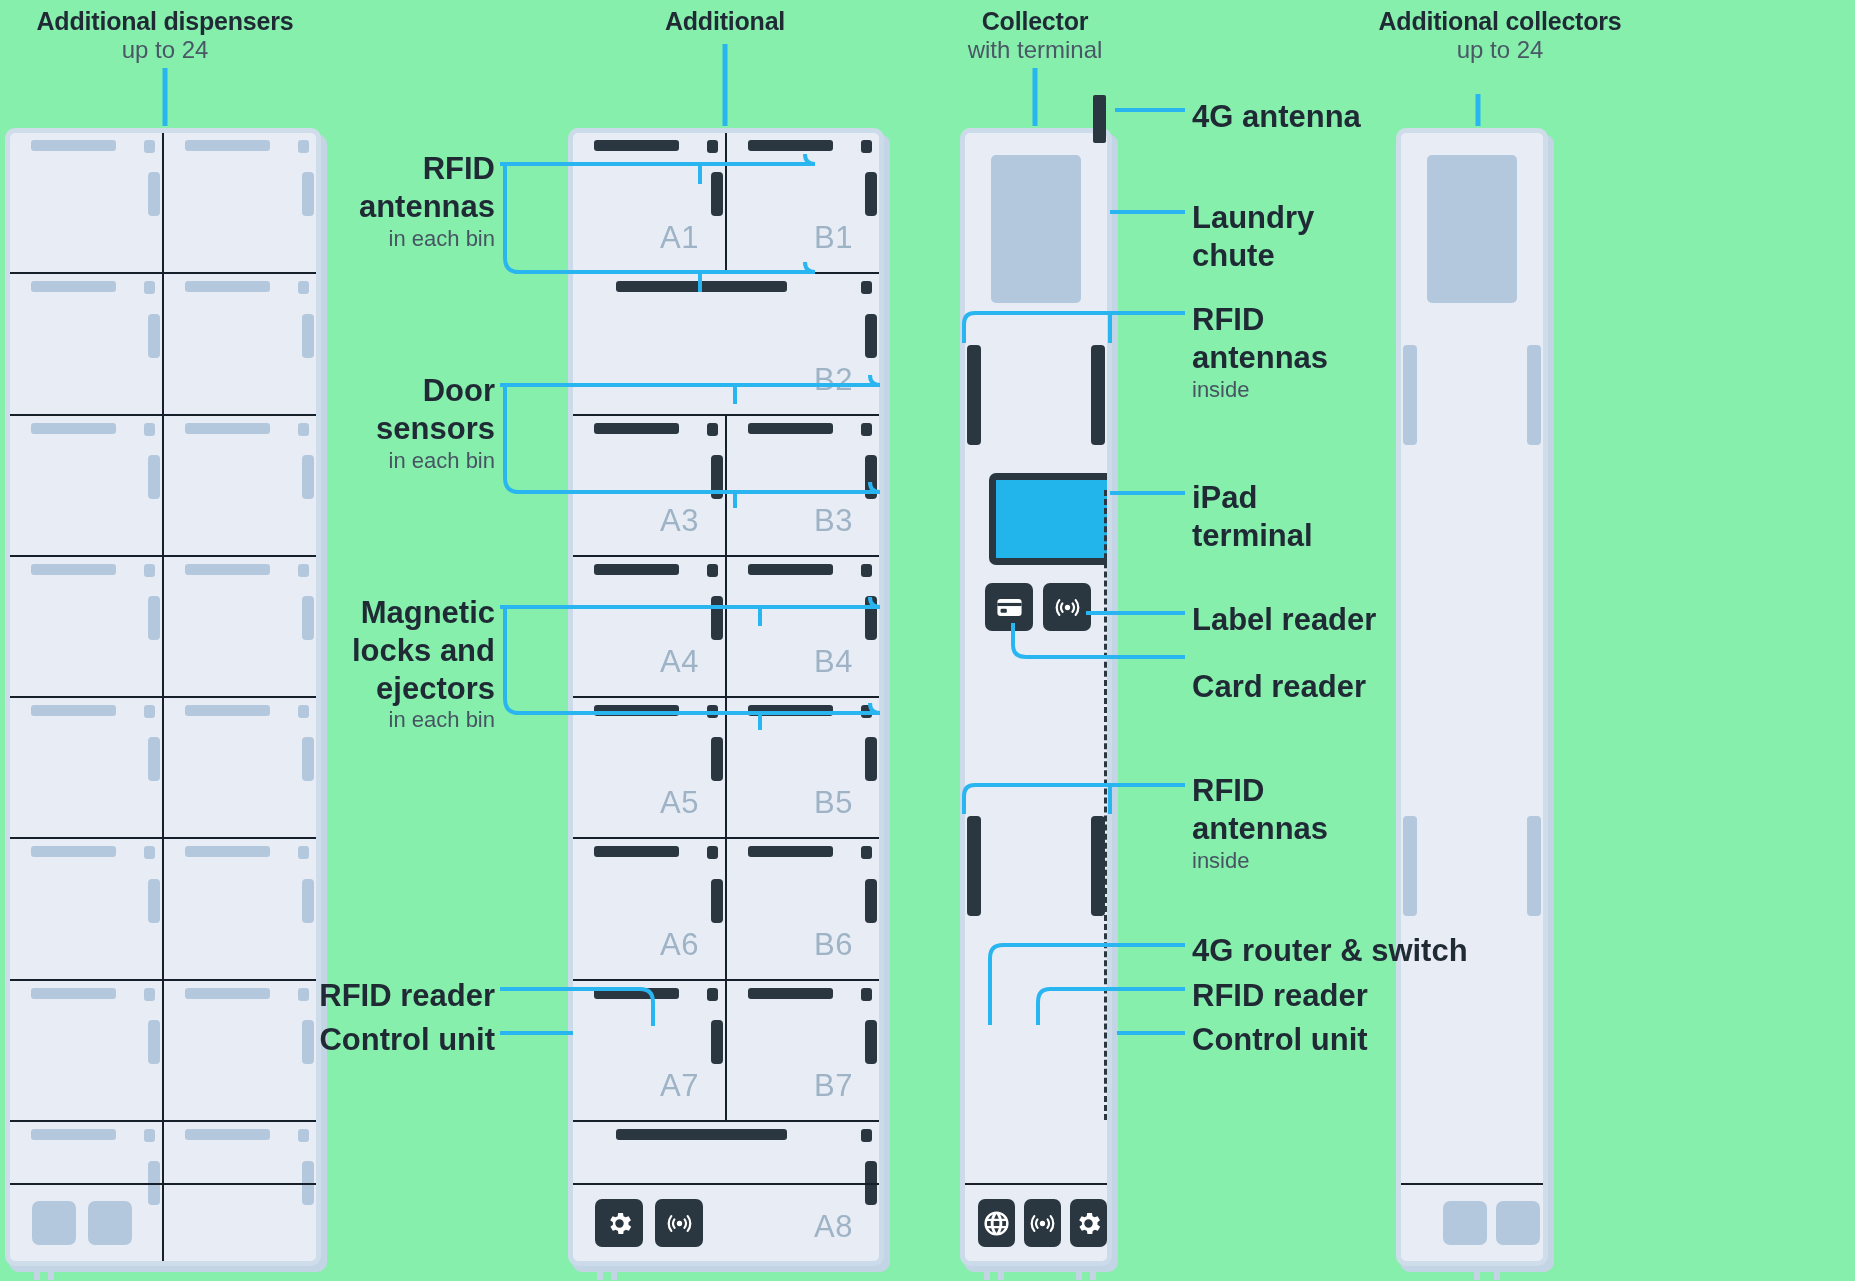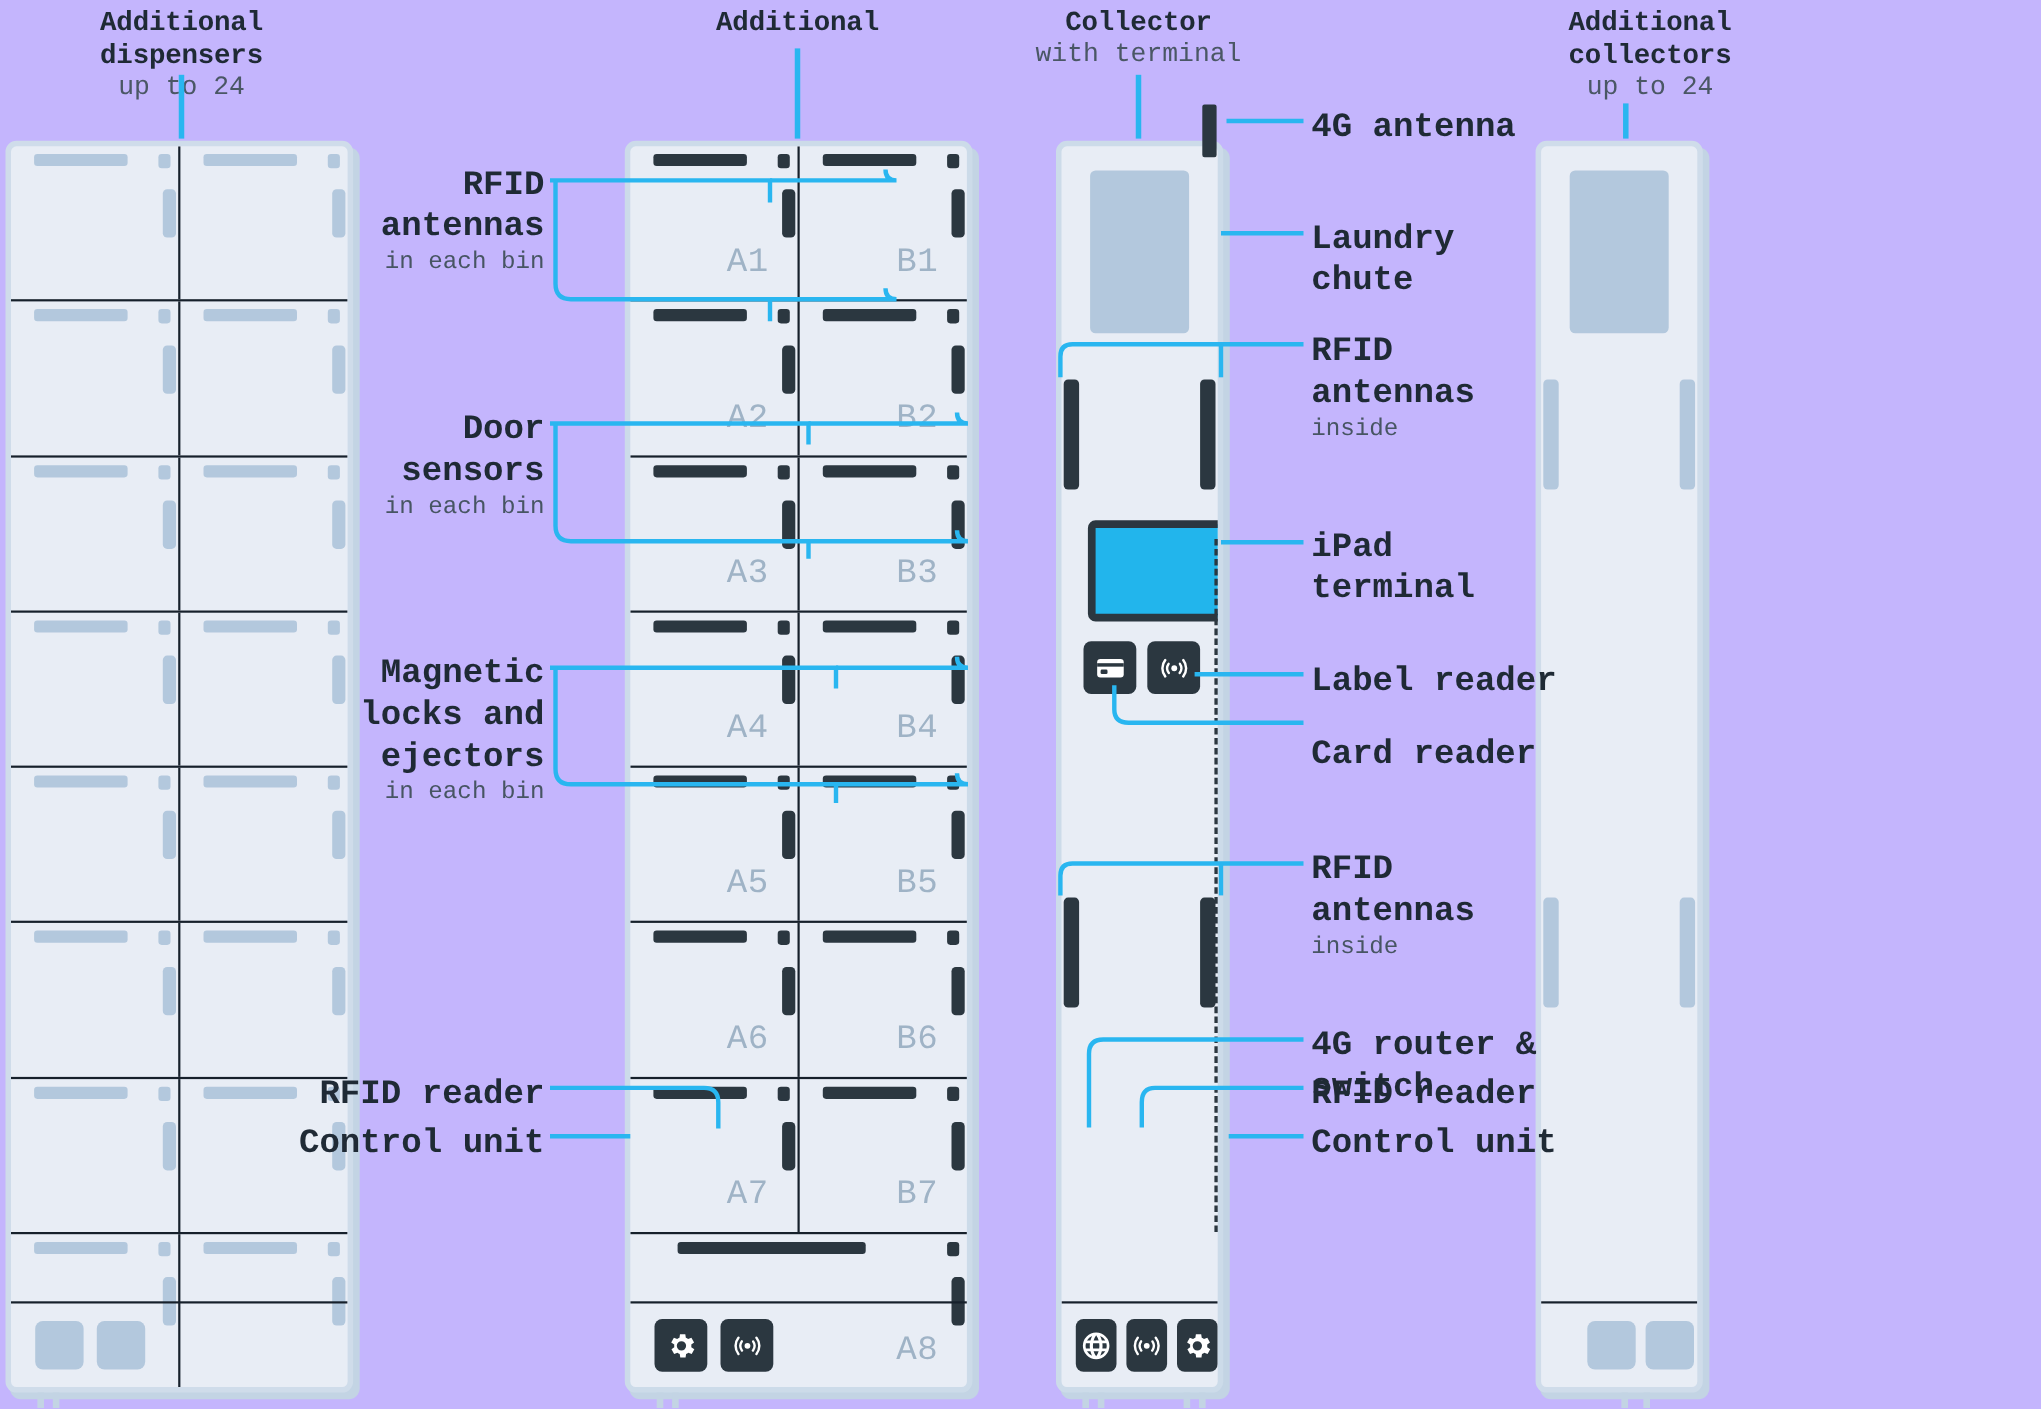--- a/index.html
+++ b/index.html
@@ -1,20 +1,20 @@
 <!DOCTYPE html>
 <html><head>
 <meta charset="utf-8">
 <style>
   * { box-sizing: border-box; margin:0; padding:0; }
   html,body{
     width:1855px; height:1281px; background:#000; overflow:hidden;
     font-family:"Liberation Sans", sans-serif;
   }
-  #stage{ position:relative; width:1855px; height:1281px; background:#c4b5fd;font-family:Liberation Mono, monospace; }
+  #stage{ position:relative; width:1855px; height:1281px; background:#86efac; }
 
   
   .cab{ position:absolute; border-radius:10px; }
   .cab .shadow{
     position:absolute; left:4px; top:6px; right:-6px; bottom:-6px;
     background:#c3d4e4; border-radius:10px;
   }
   .cab .body{
     position:absolute; inset:0; background:#e8edf5;
     border:5px solid #ccdbe9; border-radius:10px; overflow:hidden;
@@ -245,26 +245,20 @@
               <span class="binlabel">A1</span>
             </div>
             <div class="bin">
               <span class="handle"></span>
               <span class="lock-top"></span>
               <span class="lock-side"></span>
               <span class="binlabel">B1</span>
             </div>
           </div>
           <div class="binrow">
-            <div class="bin">
-              <span class="handle"></span>
-              <span class="lock-top"></span>
-              <span class="lock-side"></span>
-              <span class="binlabel">A2</span>
-            </div>
             <div class="bin">
               <span class="handle"></span>
               <span class="lock-top"></span>
               <span class="lock-side"></span>
               <span class="binlabel">B2</span>
             </div>
           </div>
           <div class="binrow">
             <div class="bin">
               <span class="handle"></span>

